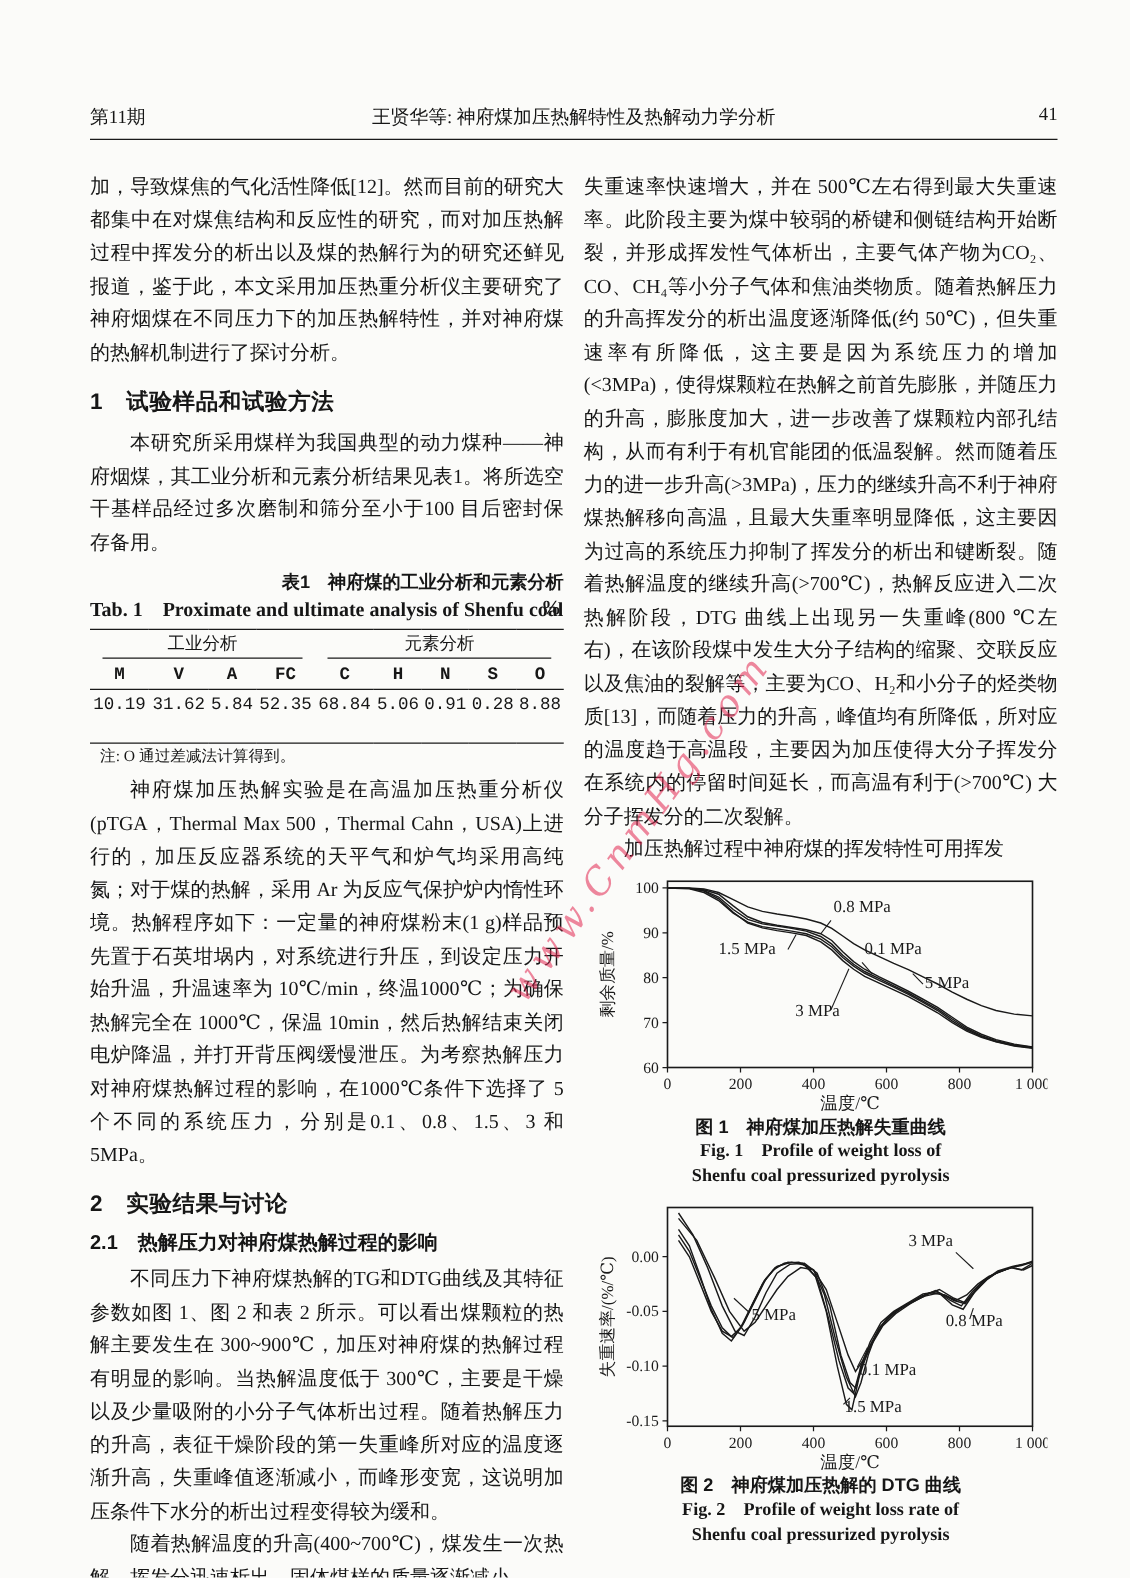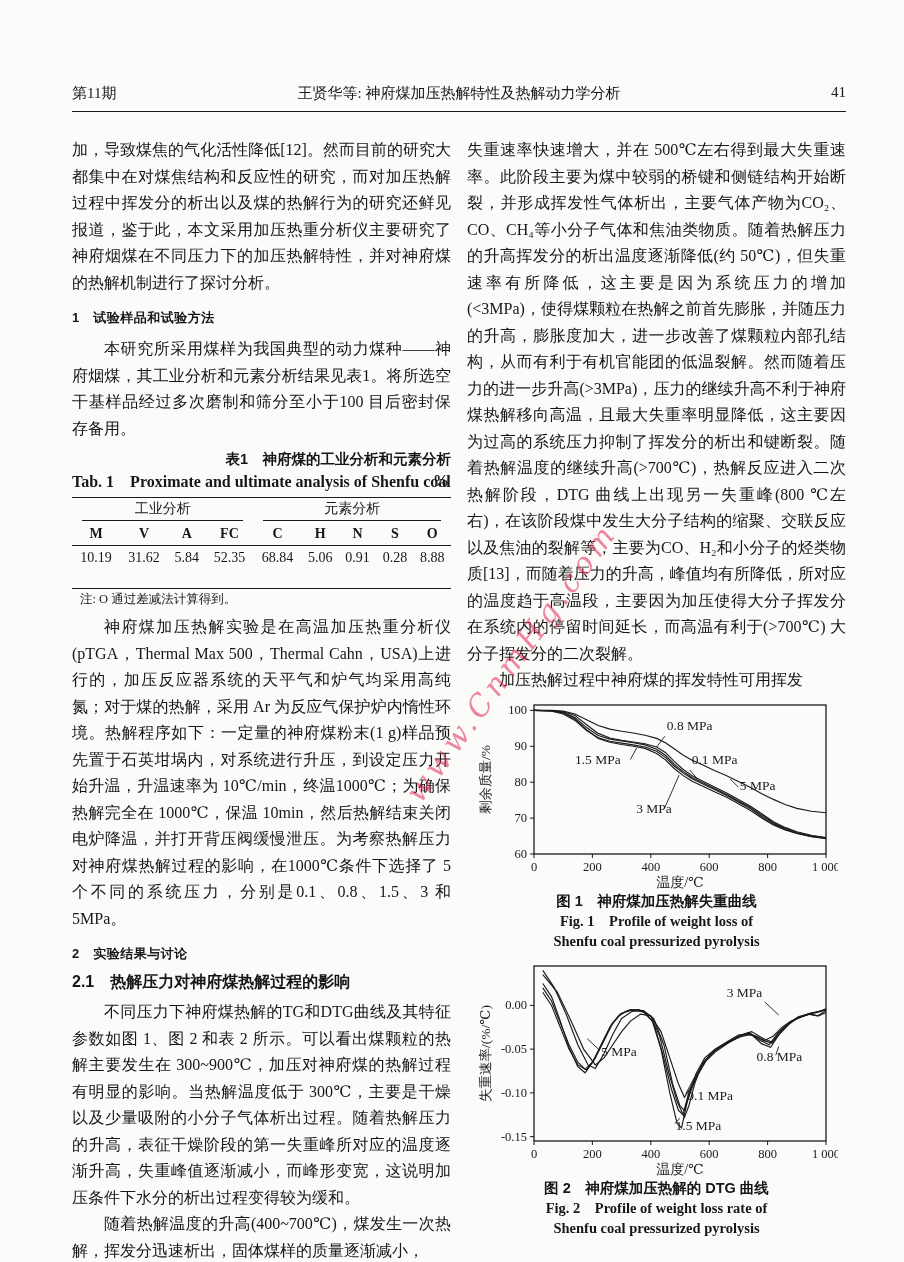--- a/index.html
+++ b/index.html
@@ -13,29 +13,29 @@
   .phead{position:relative;font-size:15px;padding-bottom:7px;border-bottom:1.6px solid #1a1a1a;height:20px;}
   .phead .issue{position:absolute;left:0;top:0;}
   .phead .rtitle{position:absolute;left:0;right:0;text-align:center;top:0;}
   .phead .pno{position:absolute;right:0;top:0;}
   
   .columns{display:flex;gap:16px;margin-top:25px;}
   .col{width:379px;}
   .col.right{width:379px;}
   p.body{margin:0;font-size:16px;line-height:26.5px;text-align:justify;}
   p.ind{text-indent:2em;}
-  h2.sec{font-family:"Liberation Sans","DejaVu Sans",sans-serif;font-size:13px;font-weight:bold;margin:13px 0 9px;letter-spacing:.5px;}
+  h2.sec{font-family:"Liberation Sans","DejaVu Sans",sans-serif;font-size:18px;font-weight:bold;margin:13px 0 9px;letter-spacing:.5px;}
   h3.sub{font-family:"Liberation Sans","DejaVu Sans",sans-serif;font-size:16px;font-weight:bold;margin:9px 0 6px;}
   
   .tblwrap{margin:8px 0 6px;}
   .cap-zh{font-family:"Liberation Sans","DejaVu Sans",sans-serif;font-weight:bold;font-size:14.5px;text-align:right;margin-bottom:3px;}
   .cap-en{font-weight:bold;font-size:16px;text-align:left;position:relative;margin-bottom:4px;}
   .cap-en .unit{position:absolute;right:2px;top:0;font-weight:bold;}
   table.t1{border-collapse:collapse;width:100%;border-top:1.6px solid #1a1a1a;border-bottom:1.6px solid #1a1a1a;font-size:14px;}
-  table.t1 th,table.t1 td{text-align:center;font-weight:normal;padding:2px 0;}
+  table.t1 th,table.t1 td{text-align:center;font-weight:normal;padding:2px 0;font-family:Liberation Mono, monospace;}
   table.t1 tr.grp th span{display:block;margin:0 10px;padding-bottom:2px;border-bottom:1px solid #1a1a1a;}
   table.t1 tr.cols th{font-weight:bold;border-bottom:1px solid #1a1a1a;padding:3px 0;}
   table.t1 tr.vals td{padding:4px 0 22px;}
   .tnote{font-size:12.5px;margin:2px 0 0 8px;}
   
   .figure{margin-top:4px;text-align:center;}
   .figure svg{display:block;margin:0 auto;}
   .fcap-zh{font-family:"Liberation Sans","DejaVu Sans",sans-serif;font-weight:bold;font-size:14.5px;margin-top:2px;}
   .fcap-en{font-weight:bold;font-size:14.5px;line-height:20px;}
   

